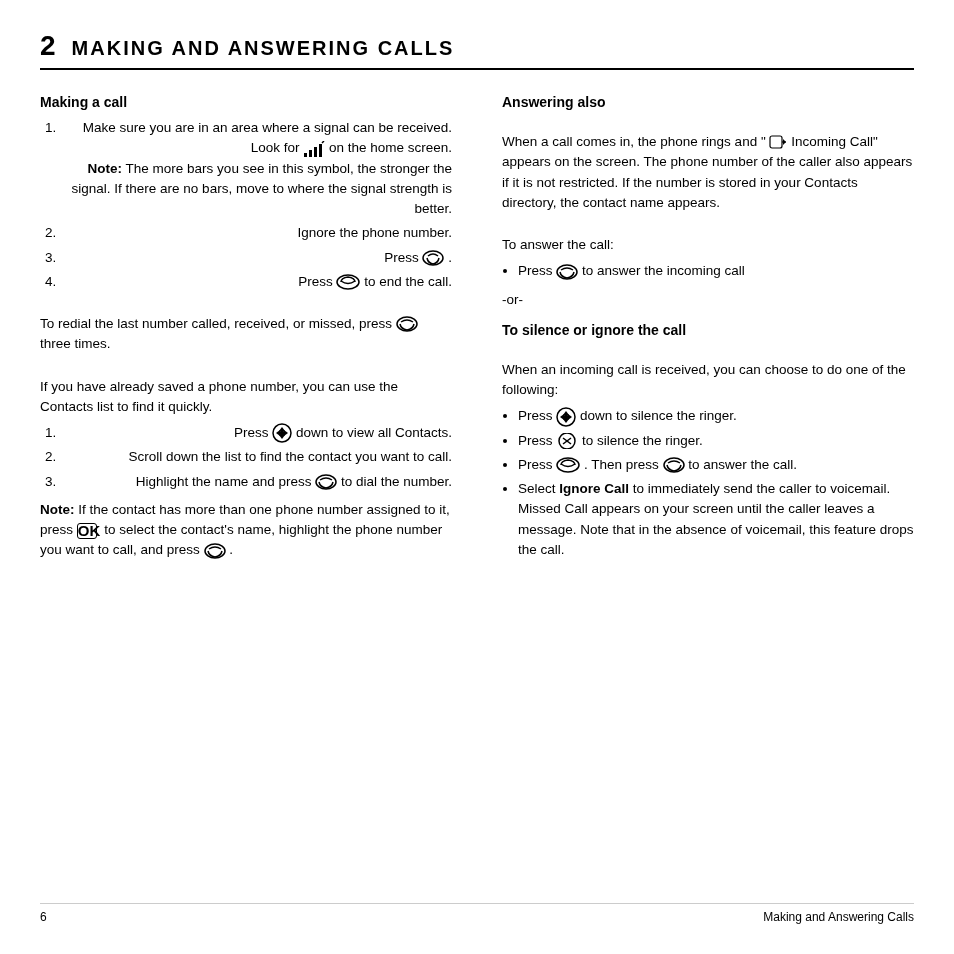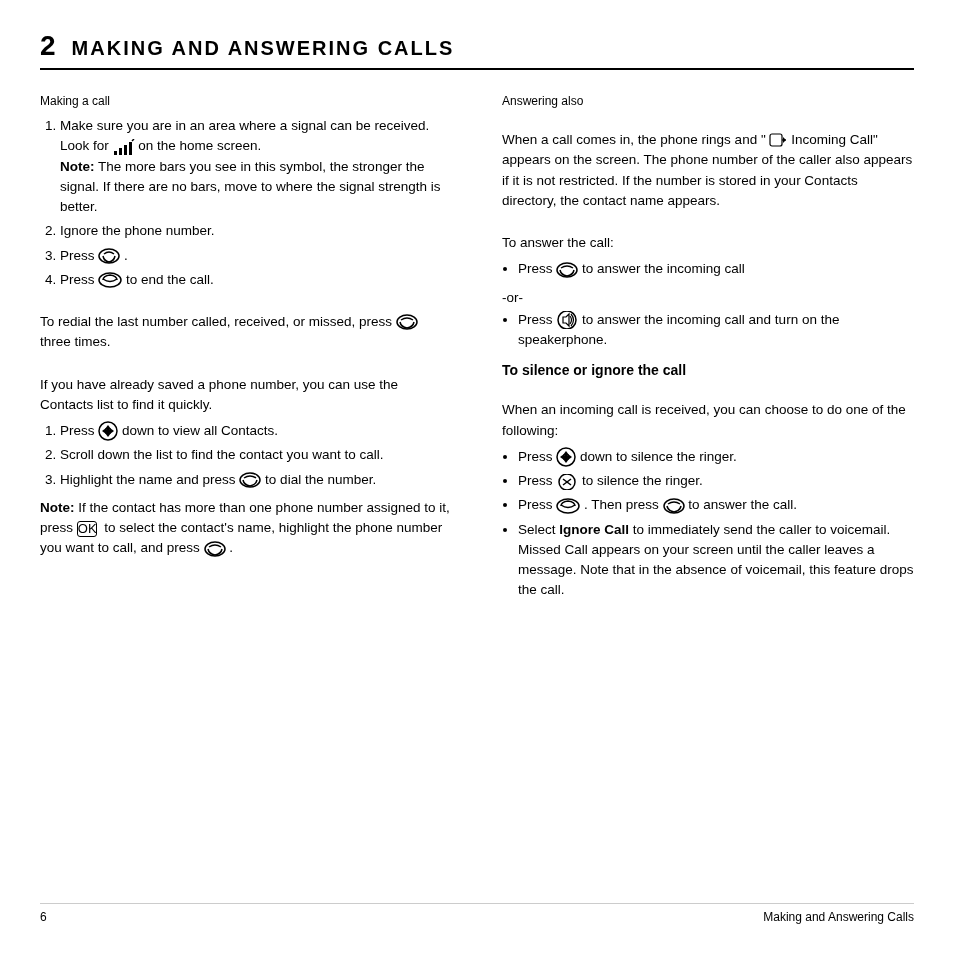--- a/index.html
+++ b/index.html
@@ -57,22 +57,22 @@
     }
 
     .col-right {
       flex: 1;
       padding-left: 10px;
       border-left: 0px;
     }
 
     
     .section-title {
-      font-size: 12px;
-      font-weight: normal;
+      font-size: 14px;
+      font-weight: bold;
       margin-bottom: 8px;
       margin-top: 4px;
     }
 
     .subsection-title {
       font-size: 14px;
       font-weight: bold;
       margin-bottom: 6px;
       margin-top: 12px;
     }
@@ -84,20 +84,21 @@
     }
 
     ol {
       margin-left: 20px;
       margin-bottom: 8px;
     }
 
     ol li {
       margin-bottom: 4px;
       line-height: 1.5;
+      text-align: right;
     }
 
     ul {
       margin-left: 16px;
       margin-bottom: 8px;
       list-style-type: disc;
     }
 
     ul li {
       margin-bottom: 4px;
@@ -114,24 +115,24 @@
       font-weight: bold;
     }
 
     .icon-ok {
       display: inline-block;
       width: 20px;
       height: 16px;
       vertical-align: middle;
       border: 1.5px solid #000;
       border-radius: 3px;
-      font-size: 13px;
+      font-size: 15px;
       text-align: right;
       line-height: 13px;
-      font-weight: normal;
+      font-weight: bold;
     }
 
     
     .footer {
       display: flex;
       justify-content: space-between;
       align-items: center;
       border-top: 1px solid #ccc;
       margin-top: 20px;
       padding-top: 6px;
@@ -278,34 +279,20 @@
             Press
             <svg width="22" height="16" viewBox="0 0 22 16" style="display:inline-block;vertical-align:middle;">
               <ellipse cx="11" cy="8" rx="10" ry="7" fill="none" stroke="#000" stroke-width="1.5"></ellipse>
               <path d="M5,6 Q11,2 17,6" fill="none" stroke="#000" stroke-width="1.5"></path>
               <path d="M4,8 Q5,13 11,14 Q17,13 18,8" fill="none" stroke="#000" stroke-width="1.5"></path>
             </svg>
             to answer the incoming call
           </li>
         </ul>
         <p class="or-line">-or-</p>
-        <ul>
-          <li>
-            Press
-            
-            <svg width="22" height="18" viewBox="0 0 22 18" style="display:inline-block;vertical-align:middle;">
-              <circle cx="11" cy="9" r="9" fill="none" stroke="#000" stroke-width="1.5"></circle>
-
-              <polygon points="7,6 10,6 13,3 13,15 10,12 7,12" fill="none" stroke="#000" stroke-width="1.2"></polygon>
-              <path d="M14,5 Q17,9 14,13" fill="none" stroke="#000" stroke-width="1.2"></path>
-              <path d="M15,3 Q20,9 15,15" fill="none" stroke="#000" stroke-width="1.2"></path>
-            </svg>
-            to answer the incoming call and turn on the speakerphone.
-          </li>
-        </ul>
       </div>
 
       <div>
         <div class="subsection-title">To silence or ignore the call</div>
         <p>When an incoming call is received, you can choose to do one of the following:</p>
         <ul>
           <li>
             Press
             <svg width="20" height="20" viewBox="0 0 20 20" style="display:inline-block;vertical-align:middle;">
               <circle cx="10" cy="10" r="9" fill="none" stroke="#000" stroke-width="1.5"></circle>

